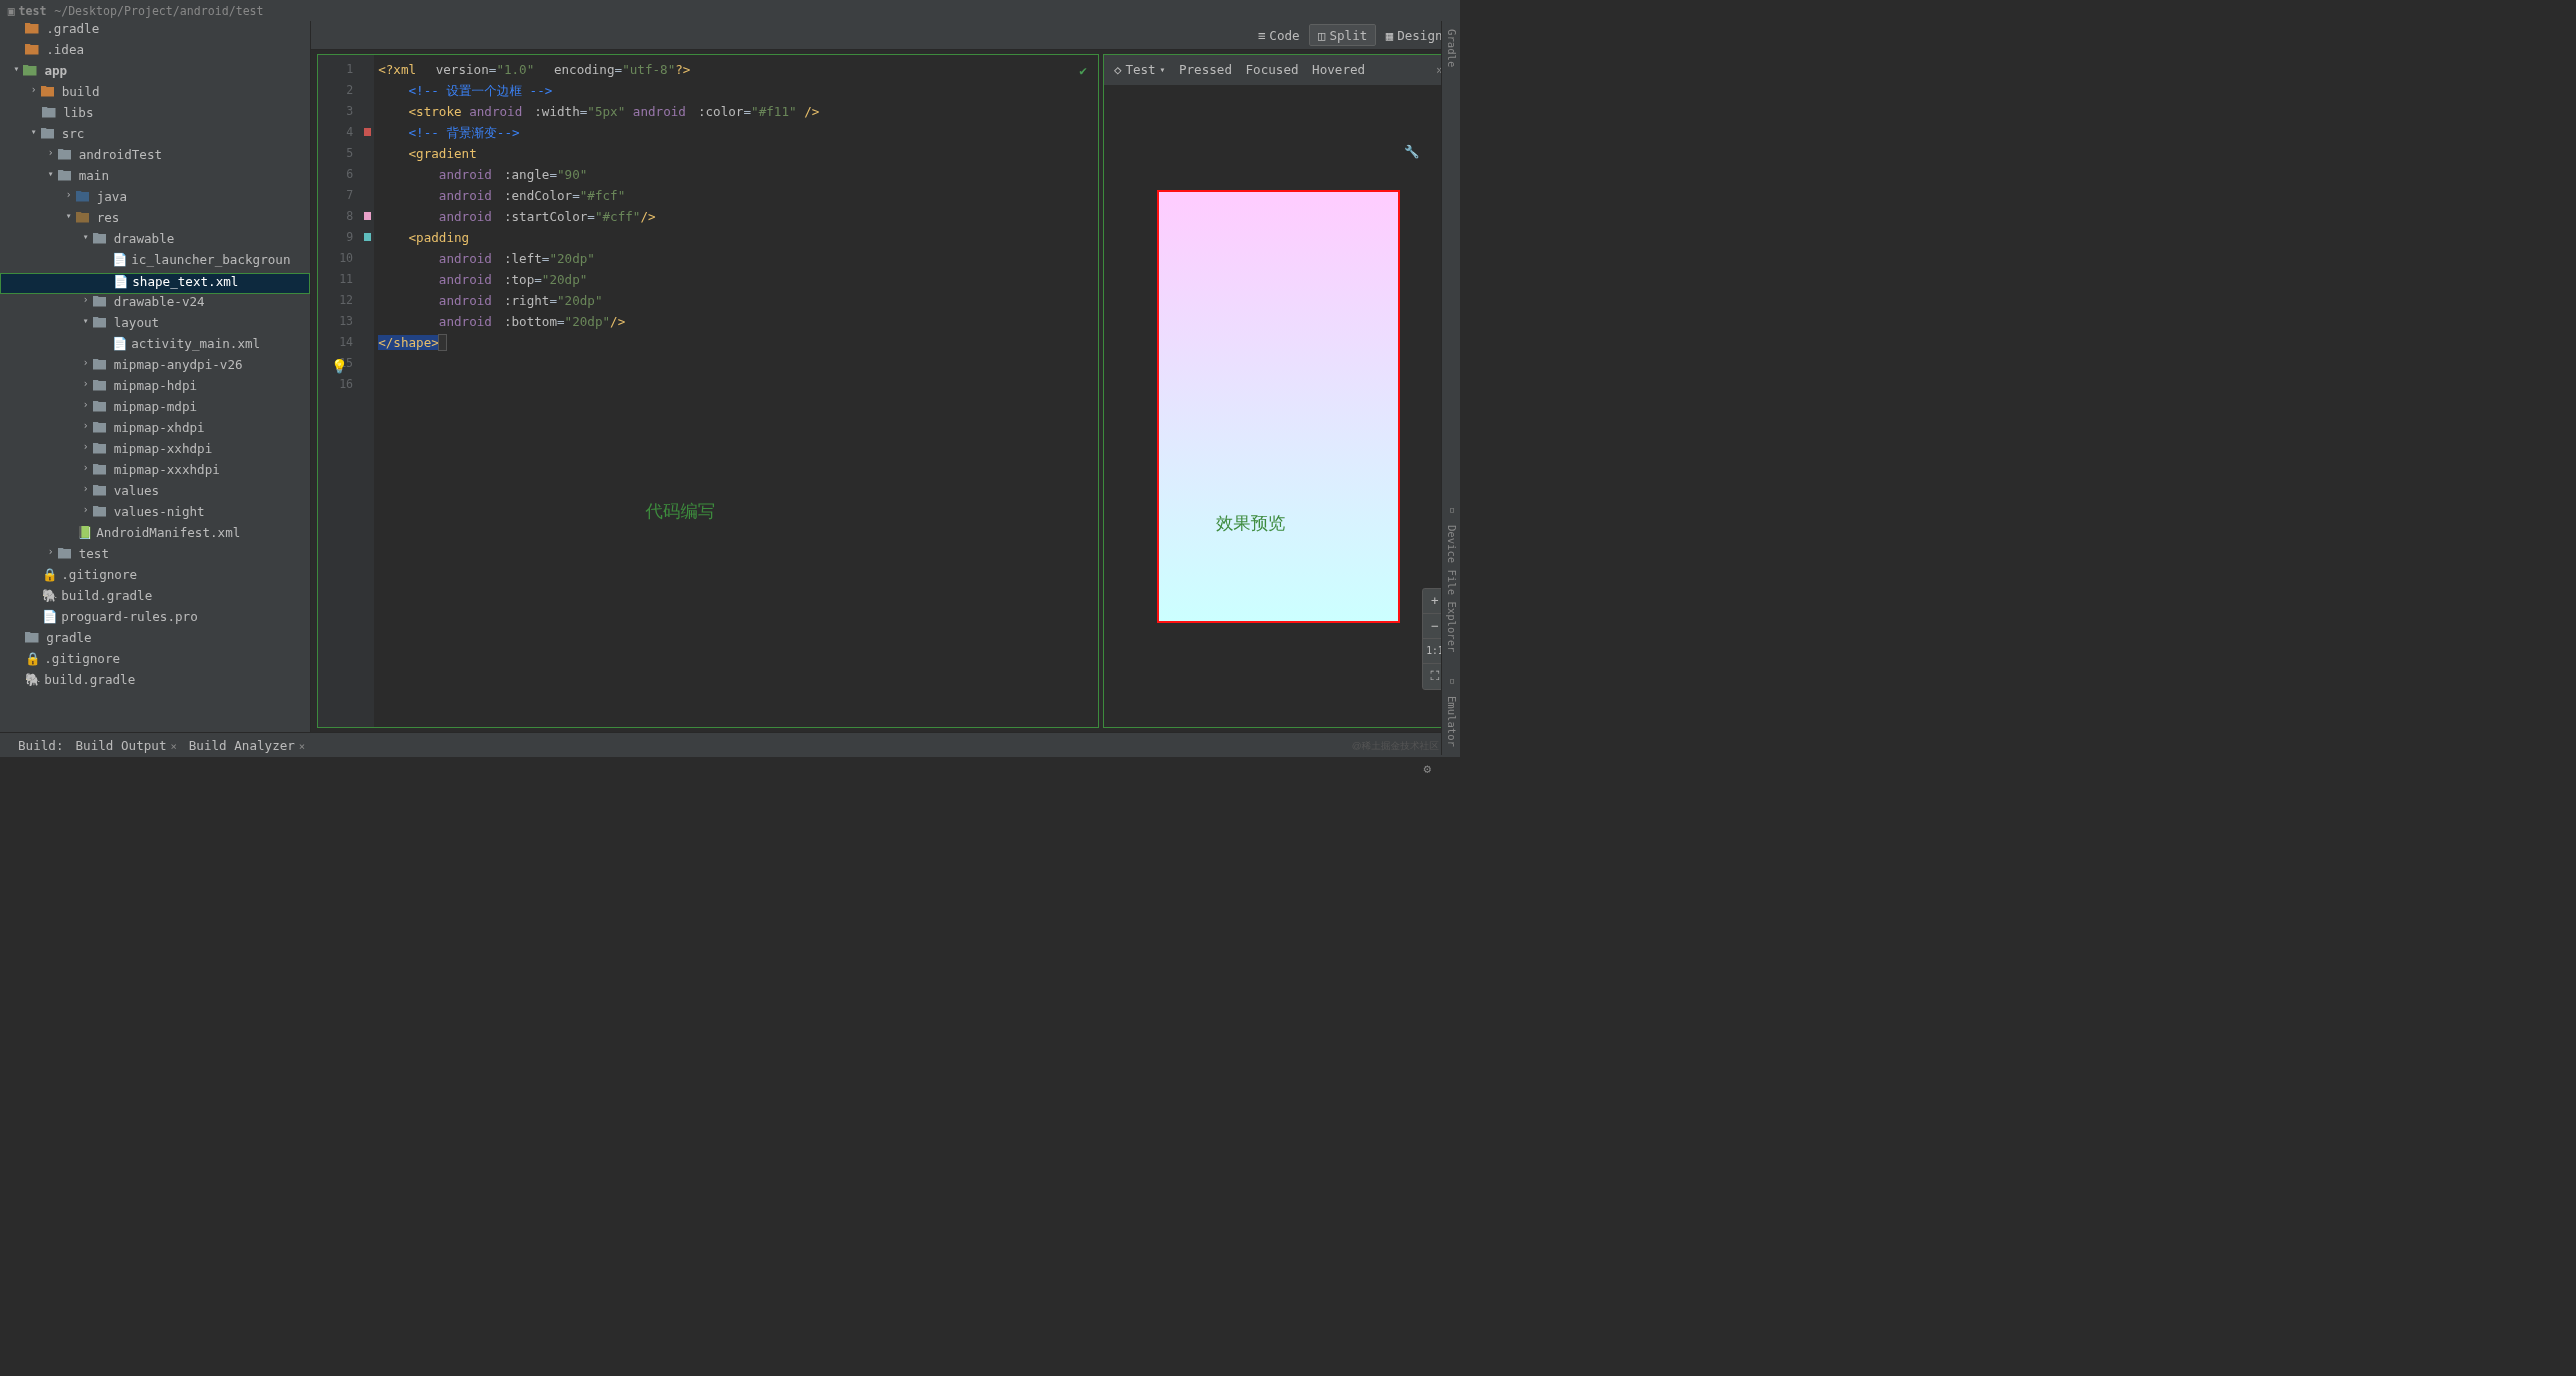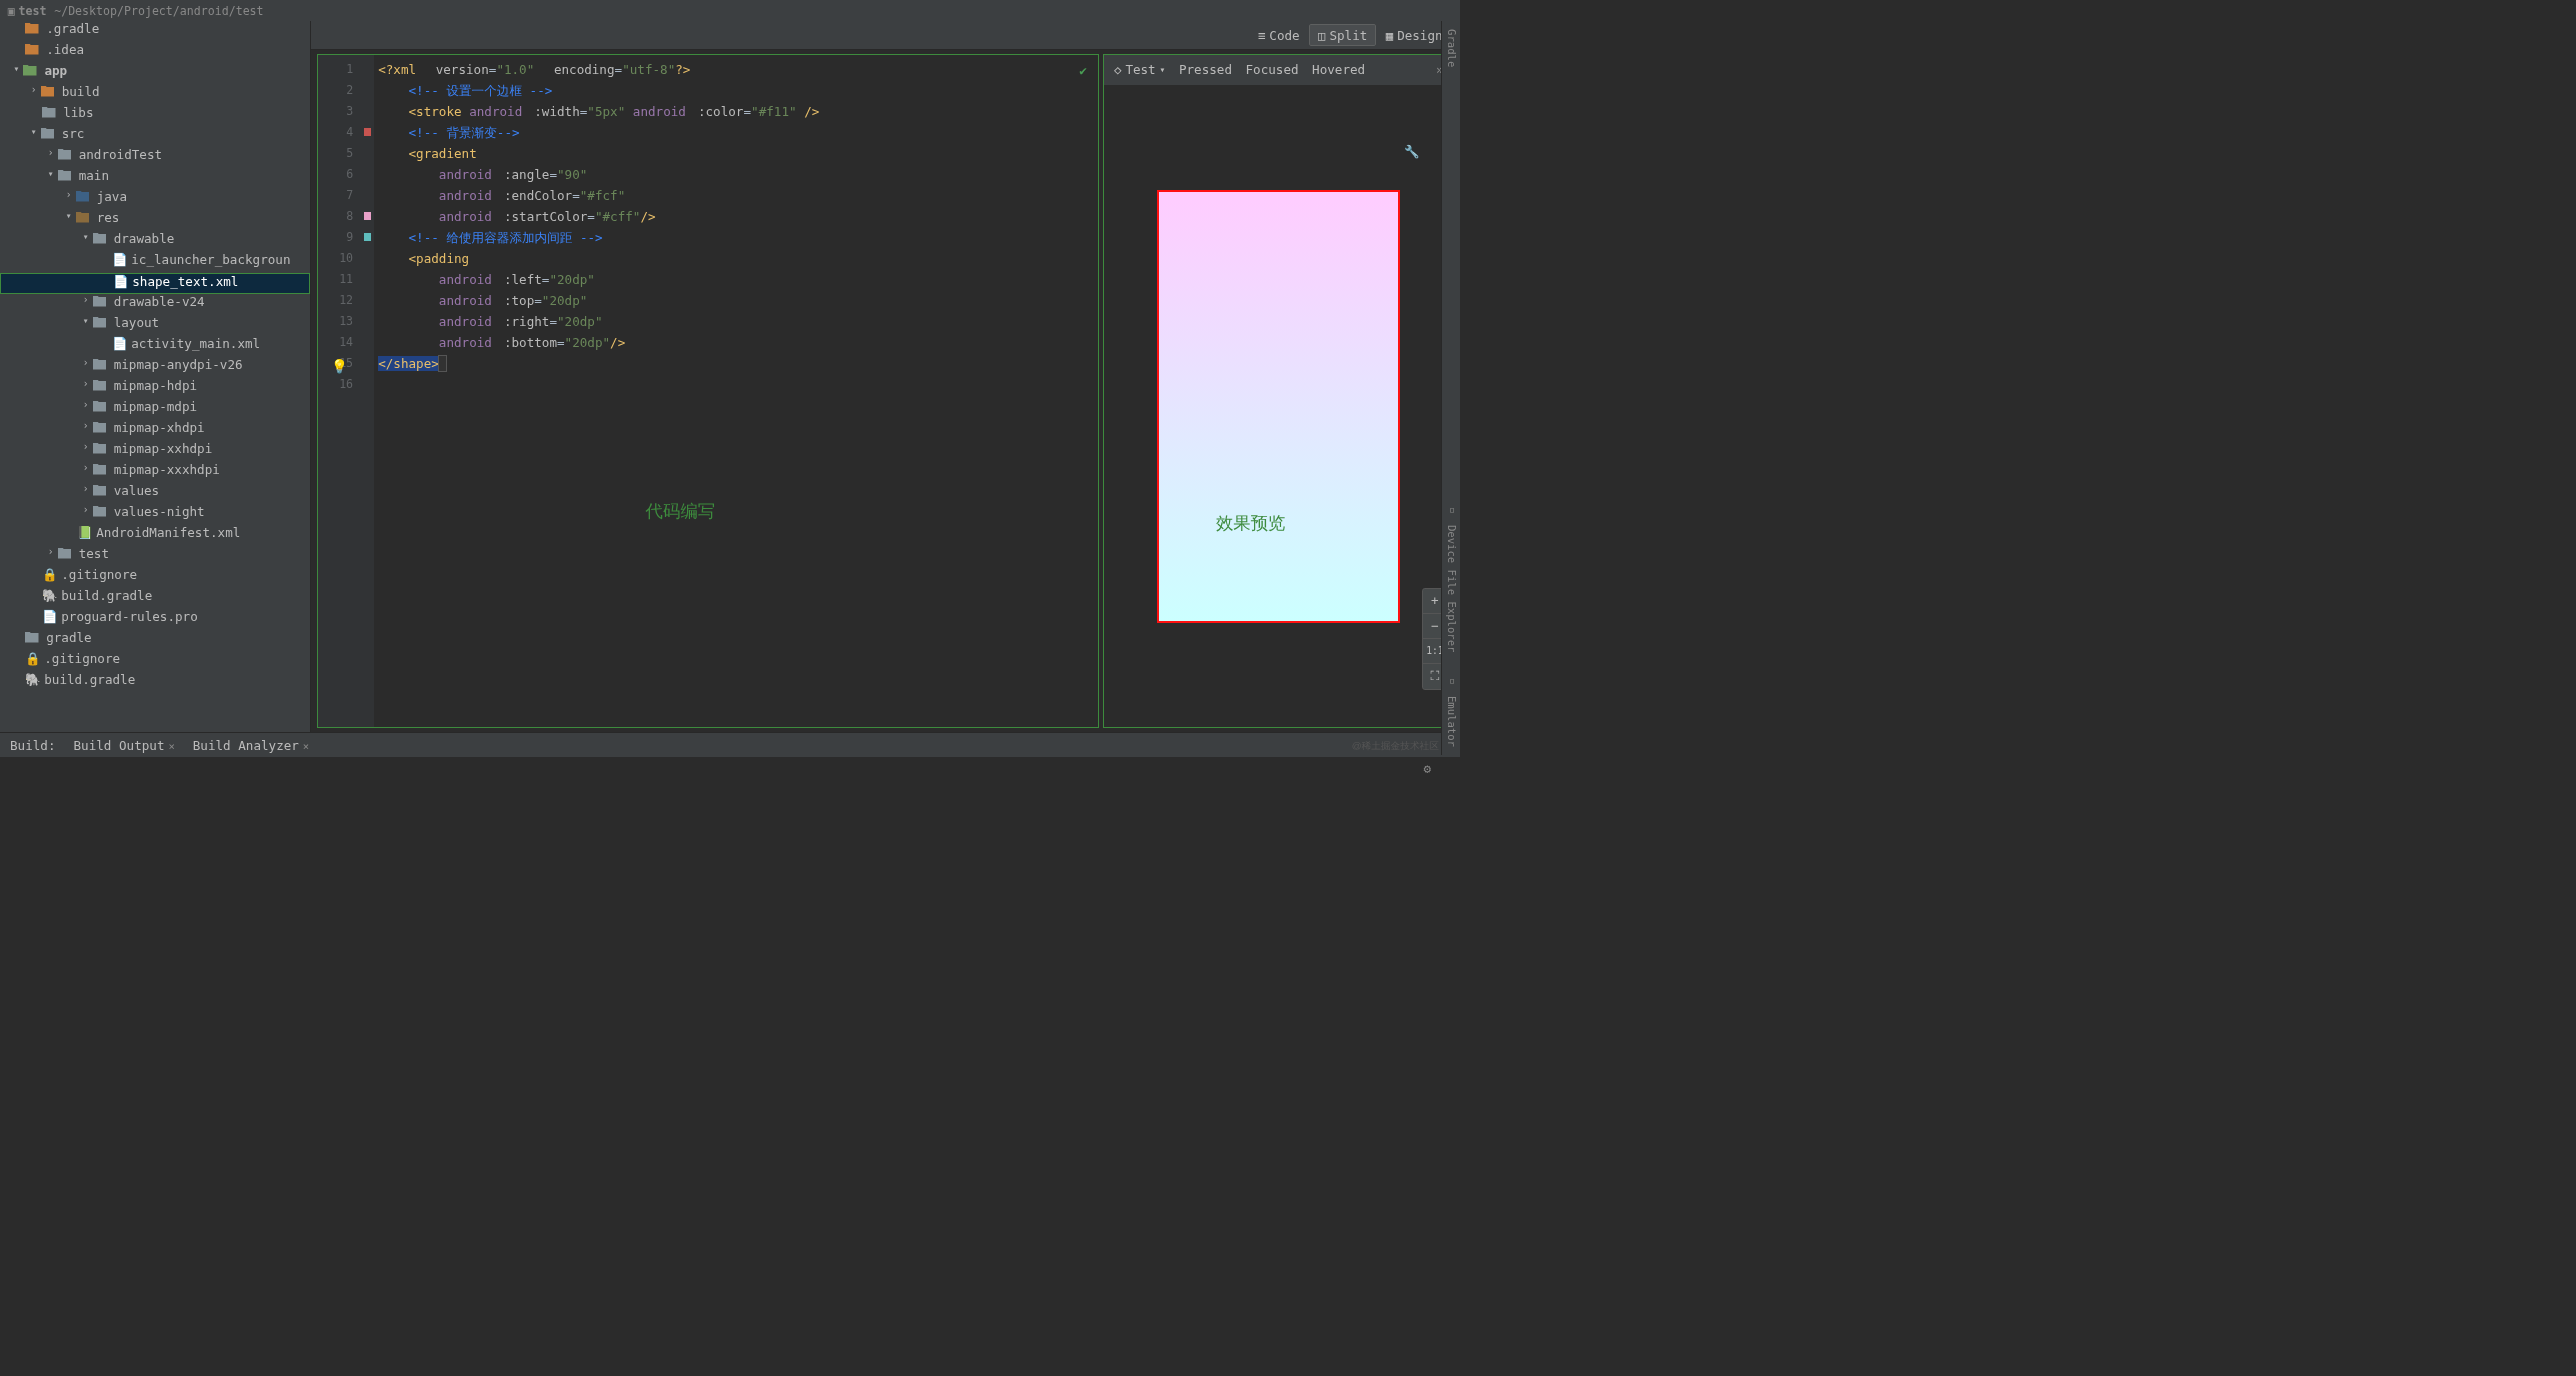--- a/index.html
+++ b/index.html
@@ -249,24 +249,24 @@
   display: flex;
   align-items: center;
   background: #2b2b2b;
 }
 .bottom-bar {
   height: 25px;
   background: #3c3f41;
   border-top: 1px solid #282828;
   display: flex;
   align-items: center;
-  padding: 0 10px;
+  padding: 0 18px;
   color: #bbb;
   font-size: 12.6px;
-  gap: 18px;
+  gap: 12px;
   position: relative;
 }
 .tab-close { color: #888; font-size: 10.6px; margin-left: 3.9px; }
 .right-rail {
   position: absolute;
   right: 0;
   top: 21px;
   width: 19.3px;
   bottom: 25px;
   background: #3c3f41;
@@ -611,21 +611,20 @@
         </div>
         <div class="code-lines">
 <div class="code-line"><span class="tk-tag">&lt;?</span><span class="tk-tag">xml </span><span class="tk-attr">version</span><span class="tk-punc">=</span><span class="tk-val">"1.0"</span><span class="tk-attr"> encoding</span><span class="tk-punc">=</span><span class="tk-val">"utf-8"</span><span class="tk-tag">?&gt;</span></div>
 <div class="code-line"><span class="tk-comment">    &lt;!-- 设置一个边框 --&gt;</span></div>
 <div class="code-line"><span class="tk-tag">    &lt;stroke </span><span class="tk-ns">android</span><span class="tk-attr">:width</span><span class="tk-punc">=</span><span class="tk-val">"5px"</span><span class="tk-ns"> android</span><span class="tk-attr">:color</span><span class="tk-punc">=</span><span class="tk-val">"#f11"</span><span class="tk-tag"> /&gt;</span></div>
 <div class="code-line"><span class="tk-comment">    &lt;!-- 背景渐变--&gt;</span></div>
 <div class="code-line"><span class="tk-tag">    &lt;gradient</span></div>
 <div class="code-line"><span class="tk-ns">        android</span><span class="tk-attr">:angle</span><span class="tk-punc">=</span><span class="tk-val">"90"</span></div>
 <div class="code-line"><span class="tk-ns">        android</span><span class="tk-attr">:endColor</span><span class="tk-punc">=</span><span class="tk-val">"#fcf"</span></div>
 <div class="code-line"><span class="tk-ns">        android</span><span class="tk-attr">:startColor</span><span class="tk-punc">=</span><span class="tk-val">"#cff"</span><span class="tk-tag">/&gt;</span></div>
-<div class="code-line"><span class="tk-comment">    &lt;!-- 给使用容器添加内间距 --&gt;</span></div>
 <div class="code-line"><span class="tk-tag">    &lt;padding</span></div>
 <div class="code-line"><span class="tk-ns">        android</span><span class="tk-attr">:left</span><span class="tk-punc">=</span><span class="tk-val">"20dp"</span></div>
 <div class="code-line"><span class="tk-ns">        android</span><span class="tk-attr">:top</span><span class="tk-punc">=</span><span class="tk-val">"20dp"</span></div>
 <div class="code-line"><span class="tk-ns">        android</span><span class="tk-attr">:right</span><span class="tk-punc">=</span><span class="tk-val">"20dp"</span></div>
 <div class="code-line"><span class="tk-ns">        android</span><span class="tk-attr">:bottom</span><span class="tk-punc">=</span><span class="tk-val">"20dp"</span><span class="tk-tag">/&gt;</span></div>
 <div class="code-line"><span class="tk-tag hl-bg">&lt;/shape&gt;</span><span class="tk-cursor">&nbsp;</span></div>
         </div>
         <div class="bulb">💡</div>
         <div class="code-overlay-label">代码编写</div>
       </div>

